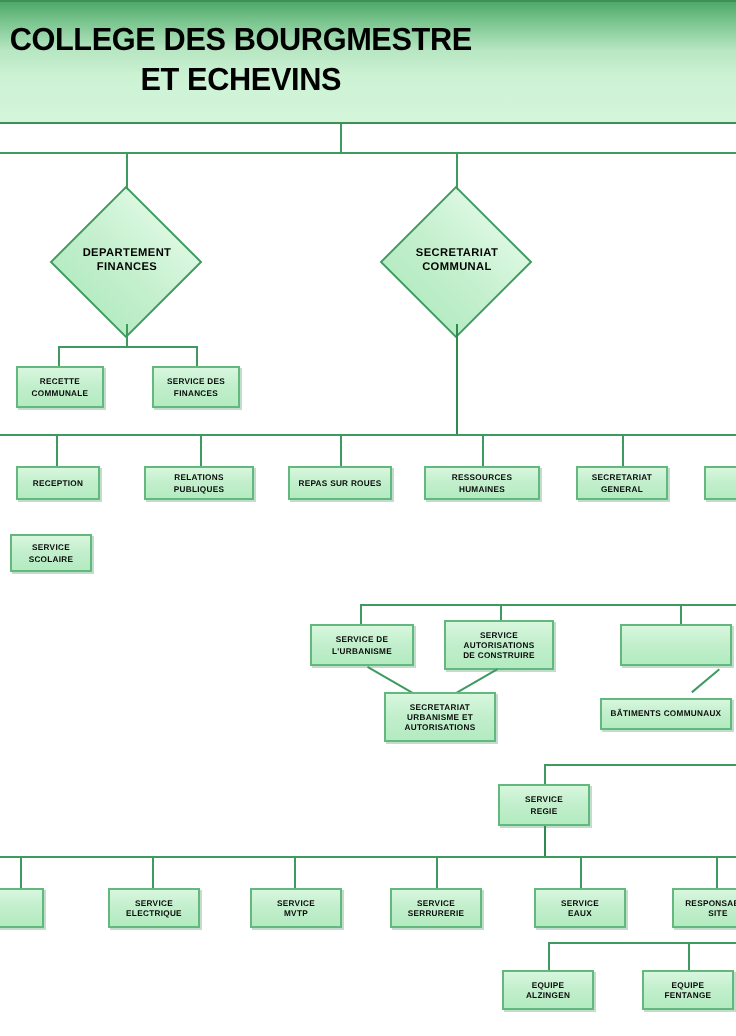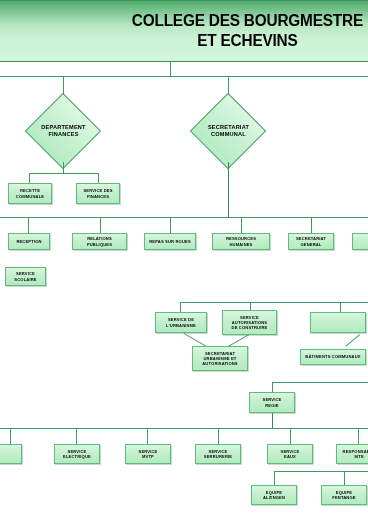--- a/index.html
+++ b/index.html
@@ -13,21 +13,21 @@
   #chart{position:absolute;left:0;top:0;width:368px;height:518px;}
 
   
   .banner{
     position:absolute;
     left:0;top:0;width:368px;height:62px;
     background:linear-gradient(to bottom,#4fa96a 0%,#79c48e 16%,#b7e6c2 40%,#ccf2d4 62%,#d4f5da 100%);
     border-top:1px solid #3f8f59;
     border-bottom:1px solid #3f8f59;
     box-sizing:border-box;
-    display:flex;align-items:center;justify-content:flex-end;
+    display:flex;align-items:center;justify-content:flex-start;
   }
   .banner-text{
     text-align:center;
     color:#000;
     font-weight:bold;
     font-size:16px;
     line-height:20px;
     letter-spacing:-0.2px;
     font-family:"Liberation Sans", sans-serif;
     transform:scaleX(0.96);

